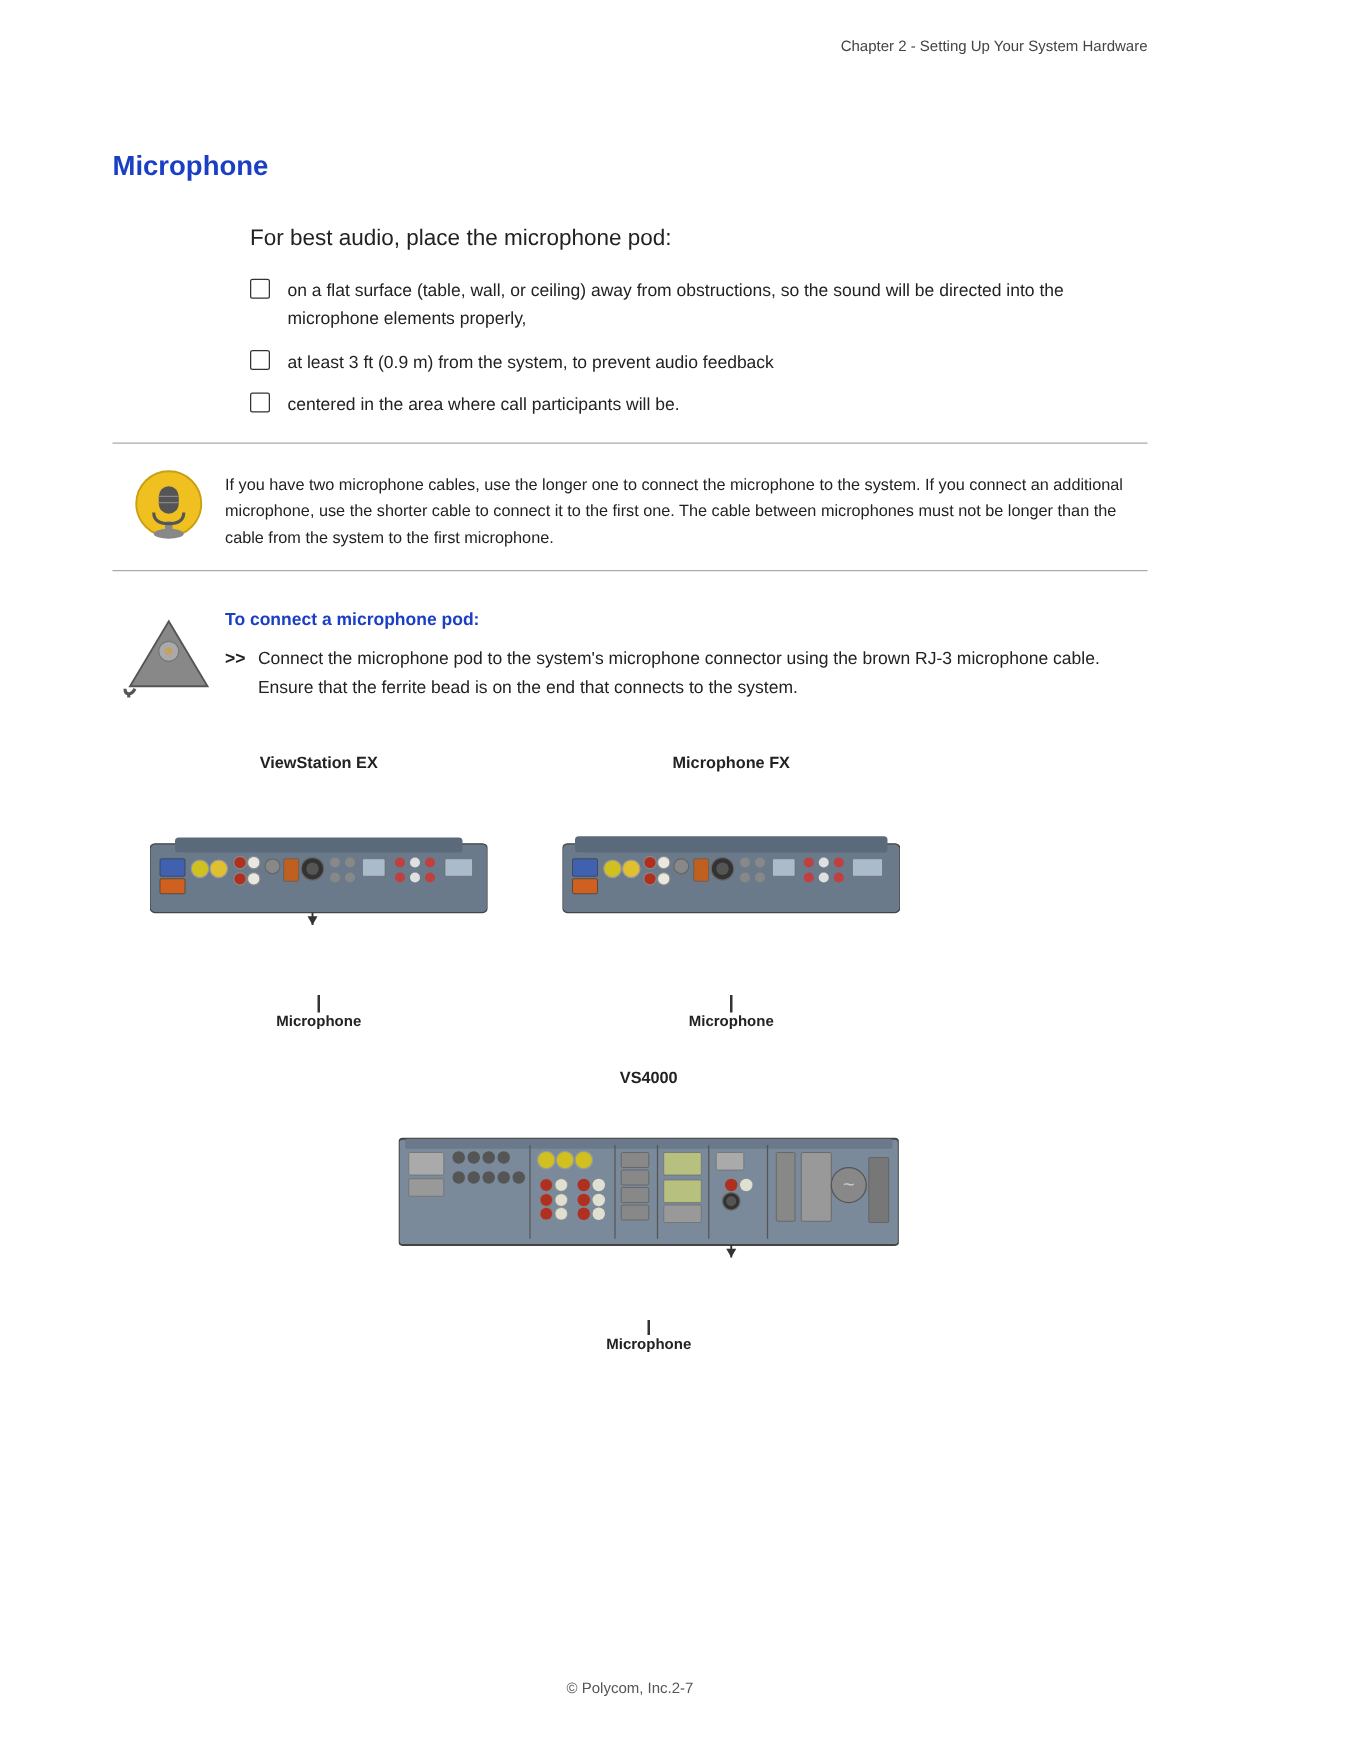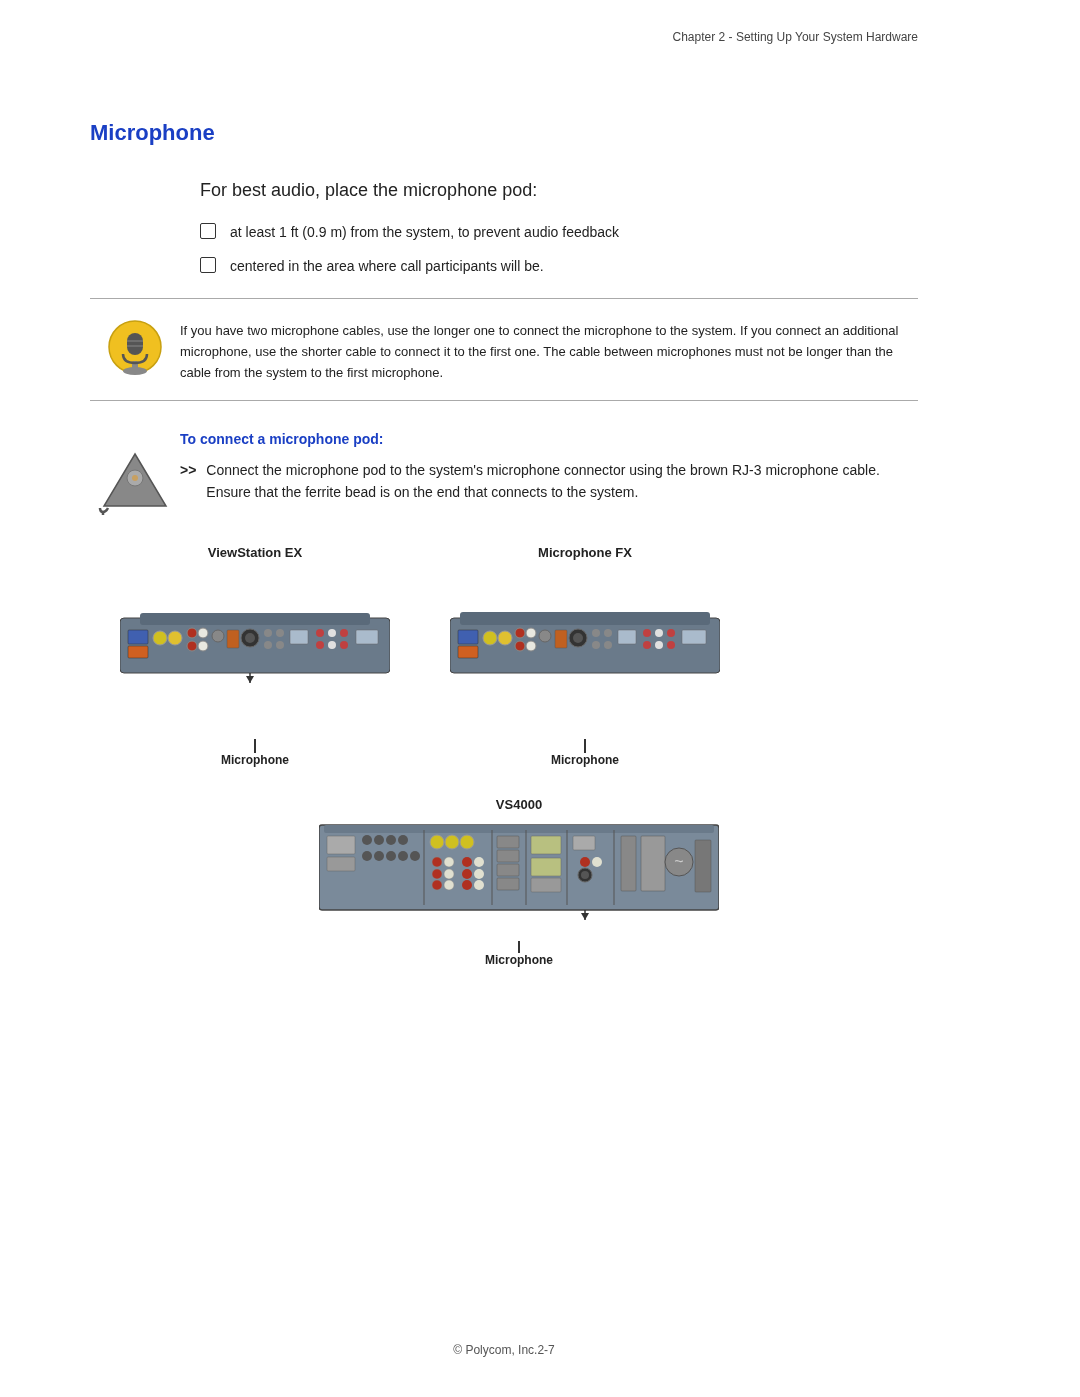--- a/index.html
+++ b/index.html
@@ -93,21 +93,21 @@
 
     .info-box-text {
       flex: 1;
       font-size: 13px;
       line-height: 1.6;
       color: #222;
     }
 
     .section-instructions {
       display: flex;
-      align-items: flex-end;
+      align-items: flex-start;
       margin-top: 30px;
       margin-bottom: 20px;
     }
 
     .section-icon {
       width: 90px;
       flex-shrink: 0;
       display: flex;
       justify-content: center;
       align-items: flex-start;
@@ -171,20 +171,21 @@
     .diagram-image-container {
       position: relative;
       margin-bottom: 8px;
     }
 
     .vs4000-section {
       display: flex;
       flex-direction: column;
       align-items: center;
       margin-top: 10px;
+      gap: 29px;
     }
 
     .vs4000-label {
       font-size: 13px;
       font-weight: bold;
       margin-bottom: 8px;
       color: #222;
     }
 
     .footer {
@@ -227,21 +228,25 @@
     <span>Chapter 2 - Setting Up Your System Hardware</span>
   </div>
 
   <h1 class="page-title">Microphone</h1>
 
   <p class="intro-text">For best audio, place the microphone pod:</p>
 
   <ul class="bullet-list">
     <li>
       <span class="checkbox-icon"></span>
-      <span>at least 1 ft (0.9 m) from the system, to prevent audio feedback</span>
+      <span>on a flat surface (table, wall, or ceiling) away from obstructions, so the sound will be directed into the microphone elements properly,</span>
+    </li>
+    <li>
+      <span class="checkbox-icon"></span>
+      <span>at least 3 ft (0.9 m) from the system, to prevent audio feedback</span>
     </li>
     <li>
       <span class="checkbox-icon"></span>
       <span>centered in the area where call participants will be.</span>
     </li>
   </ul>
 
   <div class="info-box">
     <div class="info-box-icon">
 

